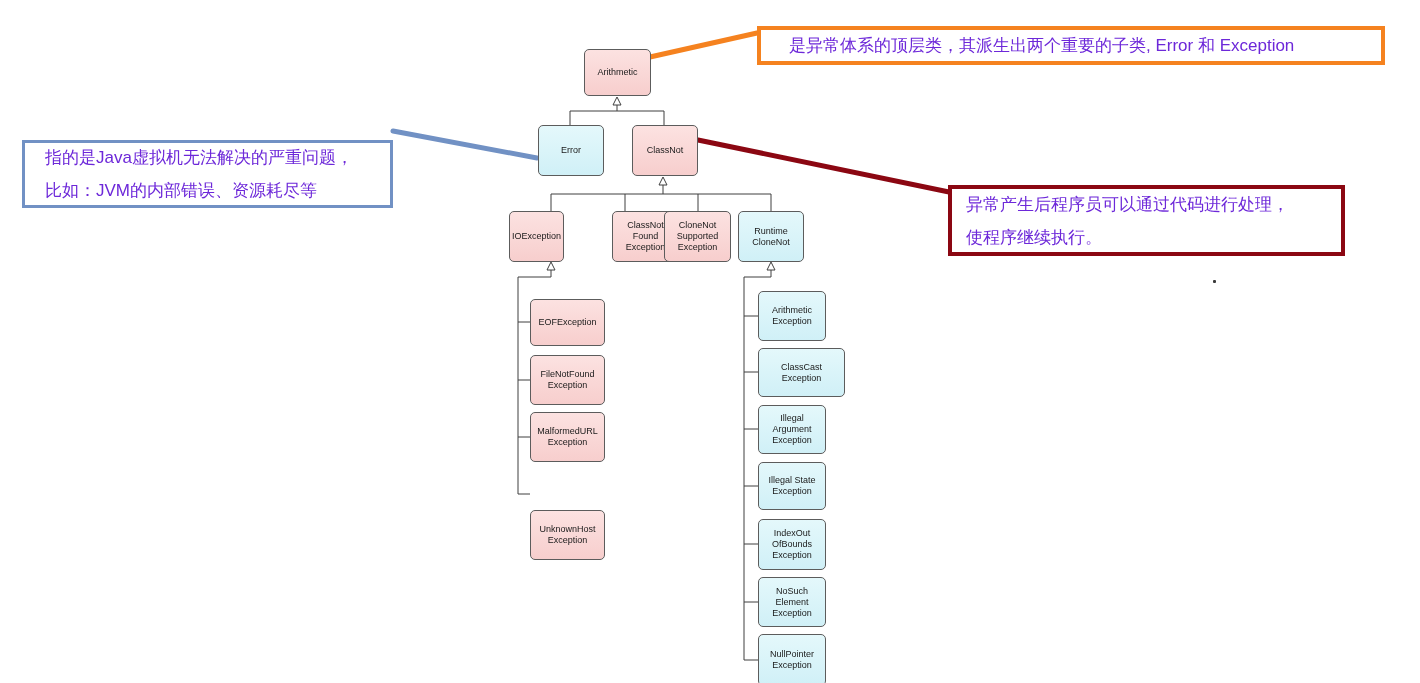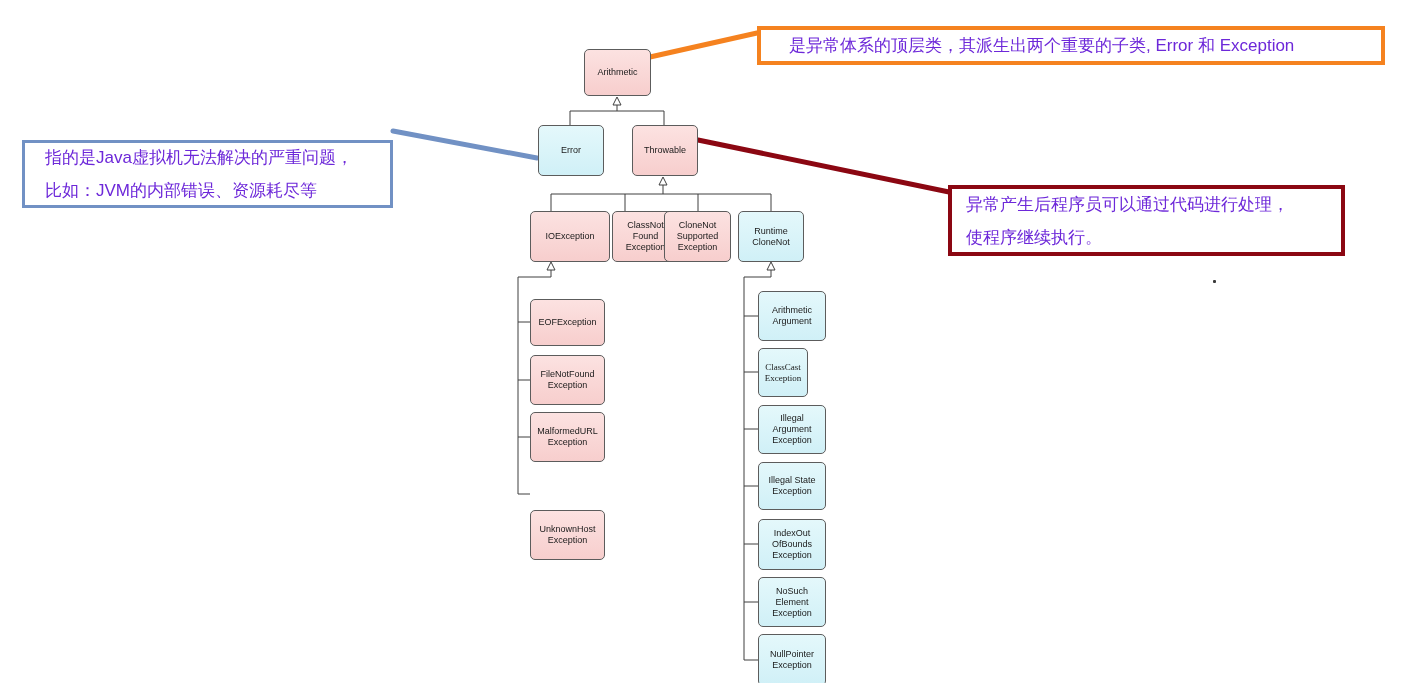--- a/index.html
+++ b/index.html
@@ -11,30 +11,30 @@
   .node{
     position:absolute;display:flex;align-items:center;justify-content:center;
     text-align:center;border:1px solid #5c5c5c;border-radius:5px;
     font-size:9px;line-height:11px;color:#1a1a1a;padding:2px;box-sizing:border-box;
   }
   .node.pink{background:linear-gradient(180deg,#fce2e1 0%,#f7cecd 100%);}
   .node.cyan{background:linear-gradient(180deg,#e4f8fb 0%,#d0f0f7 100%);text-align:center;}
   #n-throwable{left:584px;top:49px;width:67px;height:47px;}
   #n-error{left:538px;top:125px;width:66px;height:51px;}
   #n-exception{left:632px;top:125px;width:66px;height:51px;}
-  #n-ioexception{left:530px;top:211px;width:80px;height:51px;}
+  #n-ioexception{left:509px;top:211px;width:55px;height:51px;}
   #n-classnotfound{left:591px;top:211px;width:67px;height:51px;margin-left:21px;}
   #n-clonenotsupported{left:664px;top:211px;width:67px;height:51px;}
   #n-runtime{left:738px;top:211px;width:66px;height:51px;}
   #n-eof{left:530px;top:299px;width:75px;height:47px;}
   #n-filenotfound{left:530px;top:355px;width:75px;height:50px;}
   #n-malformedurl{left:530px;top:412px;width:75px;height:50px;}
   #n-unknownhost{left:530px;top:469px;width:75px;height:50px;margin-top:41px;}
   #n-arithmetic{left:758px;top:291px;width:68px;height:50px;}
-  #n-classcast{left:758px;top:348px;width:50px;height:49px;font-family:Liberation Serif, serif;}
+  #n-classcast{left:758px;top:348px;width:87px;height:49px;}
   #n-illegalargument{left:758px;top:405px;width:68px;height:49px;}
   #n-illegalstate{left:758px;top:462px;width:68px;height:48px;}
   #n-indexoutofbounds{left:758px;top:519px;width:68px;height:51px;}
   #n-nosuchelement{left:758px;top:577px;width:68px;height:50px;}
   #n-nullpointer{left:758px;top:634px;width:68px;height:52px;}
   .callout{
     position:absolute;background:#ffffff;color:#6d28d9;
     font-size:17px;box-sizing:border-box;
   }
   #callout-throwable{
@@ -89,21 +89,21 @@
     <polygon points="771,262 767,270 775,270" fill="#ffffff" stroke="#3f3f3f" stroke-width="1"></polygon>
   </svg>
 
   <div class="node pink" id="n-throwable">
       <span>Arithmetic</span>
     </div>
   <div class="node cyan" id="n-error">
       <span>Error</span>
     </div>
   <div class="node pink" id="n-exception">
-      <span>Throwable</span>
+      <span>ClassNot</span>
     </div>
   <div class="node pink" id="n-ioexception">
       <span>IOException</span>
     </div>
   <div class="node pink" id="n-classnotfound">
       <span>ClassNot Found Exception</span>
     </div>
   <div class="node pink" id="n-clonenotsupported">
       <span>CloneNot Supported Exception</span>
     </div>
@@ -116,21 +116,21 @@
   <div class="node pink" id="n-filenotfound">
       <span>FileNotFound Exception</span>
     </div>
   <div class="node pink" id="n-malformedurl">
       <span>MalformedURL Exception</span>
     </div>
   <div class="node pink" id="n-unknownhost">
       <span>UnknownHost Exception</span>
     </div>
   <div class="node cyan" id="n-arithmetic">
-      <span>Arithmetic Argument</span>
+      <span>Arithmetic Exception</span>
     </div>
   <div class="node cyan" id="n-classcast">
       <span>ClassCast Exception</span>
     </div>
   <div class="node cyan" id="n-illegalargument">
       <span>Illegal Argument Exception</span>
     </div>
   <div class="node cyan" id="n-illegalstate">
       <span>Illegal State Exception</span>
     </div>

